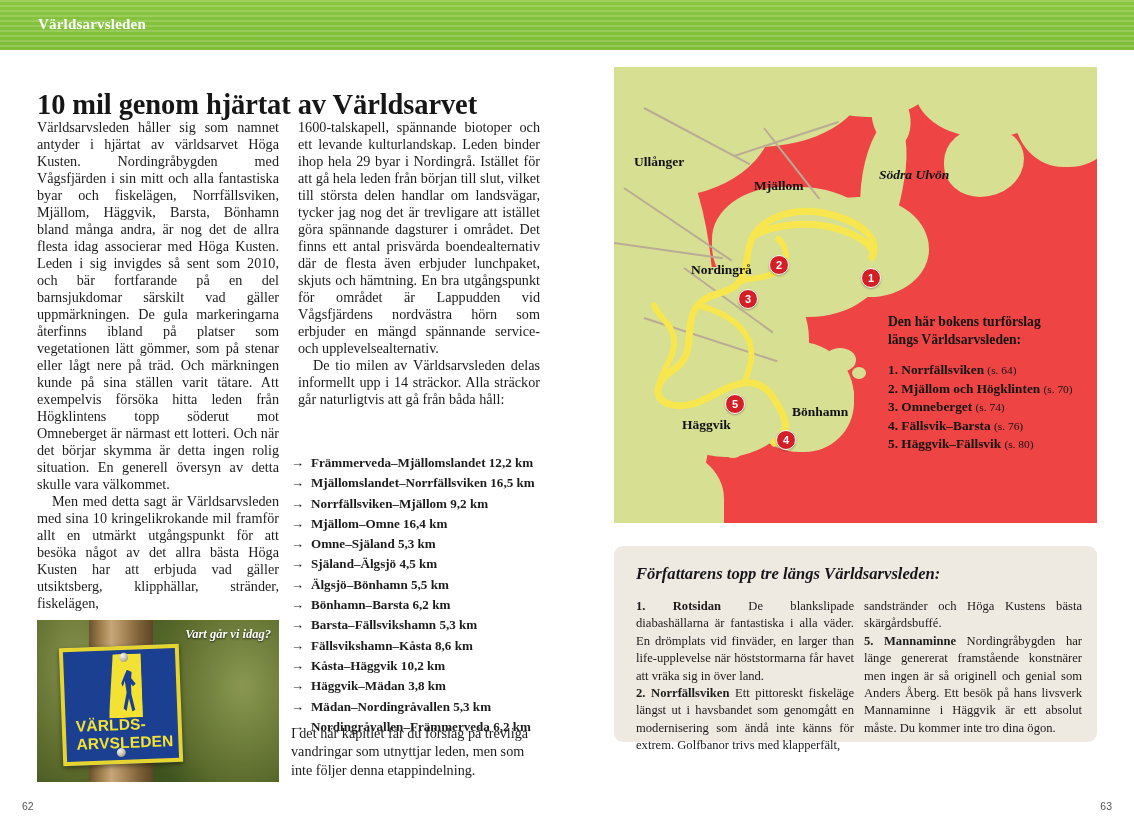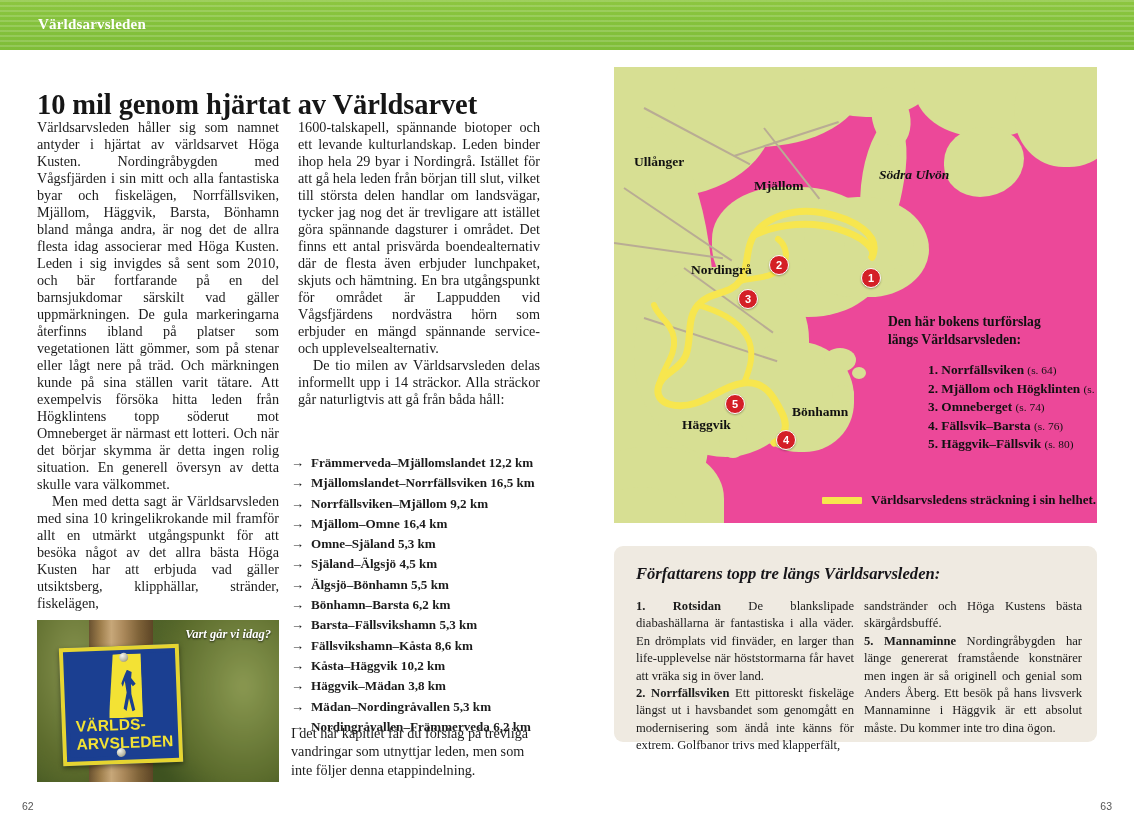--- a/index.html
+++ b/index.html
@@ -135,21 +135,21 @@
 
   .closing{
     position:absolute;left:291px;top:724px;width:242px;
     font-family:"Liberation Serif", serif;
     font-size:14.2px;line-height:18.35px;color:#1b1b1b;text-align:left;
   }
 
   
   .map{
     position:absolute;left:614px;top:67px;width:483px;height:456px;
-    background:#ec4899;overflow:hidden;
+    background:#ef4444;overflow:hidden;
   }
   .land{position:absolute;background:#d7df93;}
   .road{position:absolute;background:#b9ac94;height:2px;transform-origin:0 50%;}
 
   .map-label{
     position:absolute;
     font-family:"Liberation Serif", serif;
     font-weight:bold;font-size:13.5px;color:#111;
     white-space:nowrap;
   }
@@ -163,21 +163,21 @@
     box-shadow:0 1px 2px rgba(0,0,0,.3);
   }
 
   .map-box{
     position:absolute;left:274px;top:246px;width:205px;
   }
   .map-box-title{
     font-family:"Liberation Serif", serif;
     font-weight:bold;font-size:13.6px;line-height:17.5px;color:#111;
   }
-  .map-box-list{margin-top:13px;margin-left:40px;}
+  .map-box-list{margin-top:13px;}
   .map-box-item{
     font-family:"Liberation Serif", serif;
     font-weight:bold;font-size:13.3px;line-height:17.6px;color:#111;
     white-space:nowrap;
   }
   .map-box-item .pg{font-weight:normal;font-size:11.4px;}
 
   .legend{
     position:absolute;left:208px;top:425px;
     display:flex;align-items:center;gap:9px;
@@ -335,24 +335,20 @@
     <div class="map-box-title">längs Världsarvsleden:</div>
     <div class="map-box-list" id="map-box-list">
         <div class="map-box-item"><span>1. Norrfällsviken </span><span class="pg">(s. 64)</span></div>
         <div class="map-box-item"><span>2. Mjällom och Högklinten </span><span class="pg">(s. 70)</span></div>
         <div class="map-box-item"><span>3. Omneberget </span><span class="pg">(s. 74)</span></div>
         <div class="map-box-item"><span>4. Fällsvik–Barsta </span><span class="pg">(s. 76)</span></div>
         <div class="map-box-item"><span>5. Häggvik–Fällsvik </span><span class="pg">(s. 80)</span></div>
       </div>
   </div>
 
-  <div class="legend">
-    <span class="legend-swatch"></span>
-    <span class="legend-text">Världsarvsledens sträckning i sin helhet.</span>
-  </div>
 </div>
 
 <div class="tips-box">
   <div class="tips-title">Författarens topp tre längs Världsarvsleden:</div>
   <div class="tips-col" id="tips-col-1">
     <p><b>1. Rotsidan</b> De blankslipade diabashällarna är fantastiska i alla väder. En drömplats vid finväder, en larger than life-upplevelse när höststormarna får havet att vräka sig in över land.</p>
     <p><b>2. Norrfällsviken</b> Ett pittoreskt fiskeläge längst ut i havsbandet som genomgått en modernisering som ändå inte känns för extrem. Golfbanor trivs med klapperfält,</p>
   </div>
   <div class="tips-col" id="tips-col-2">
     <p>sandstränder och Höga Kustens bästa skärgårdsbuffé.</p>

